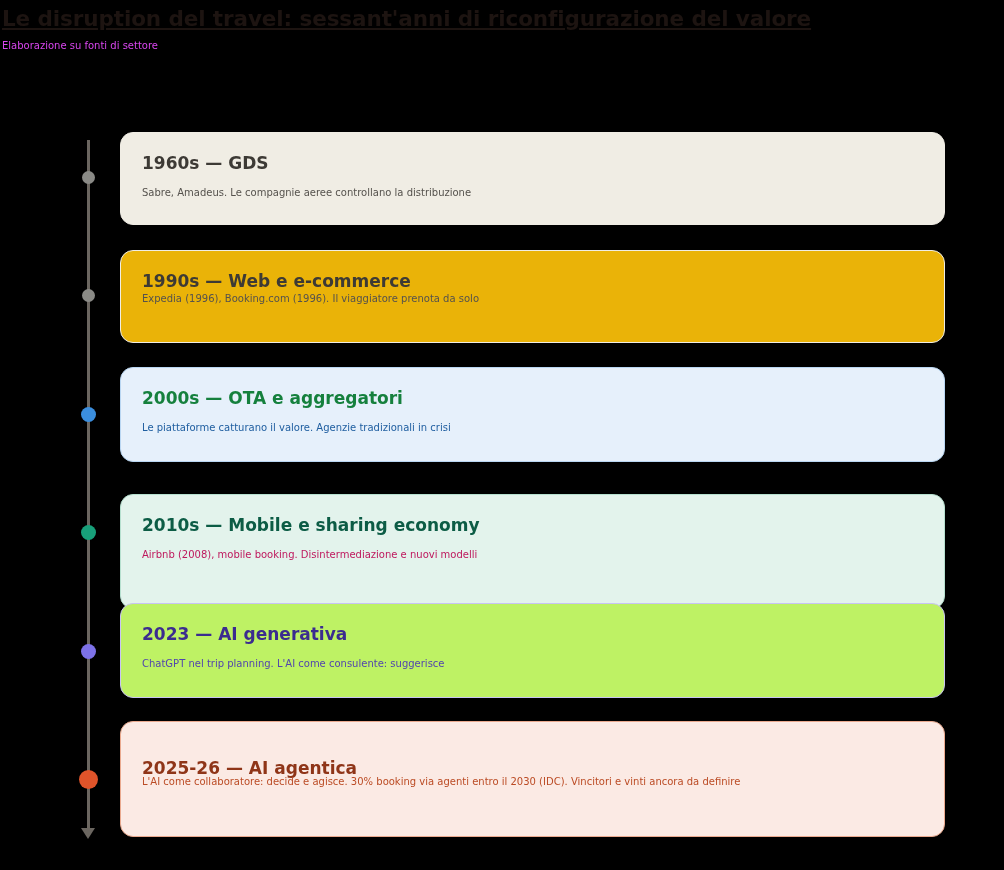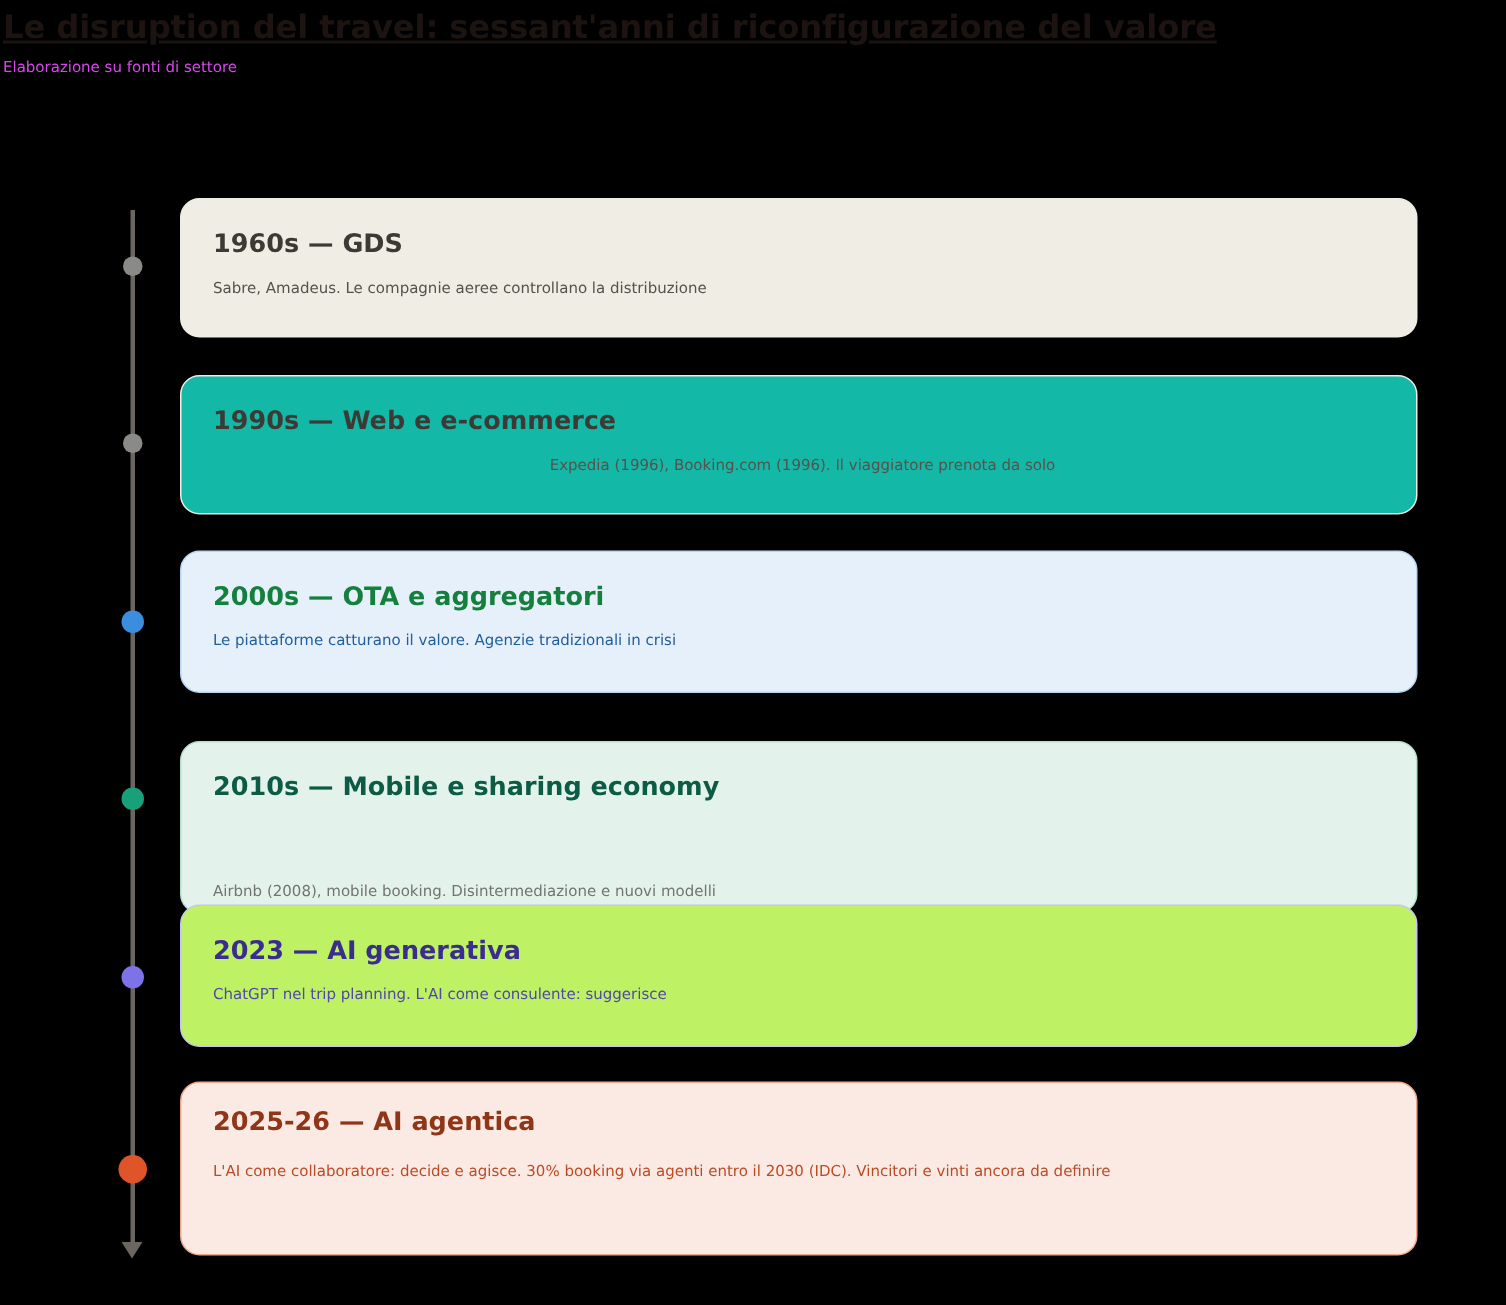--- a/index.html
+++ b/index.html
@@ -122,33 +122,33 @@
     <div class="axis-dot" style="width: 15px; height: 15px; background: rgb(24, 160, 122); left: 81px; top: 524.5px;"></div>
     <div class="axis-dot" style="width: 15px; height: 15px; background: rgb(125, 114, 232); left: 81px; top: 643.5px;"></div>
     <div class="axis-dot" style="width: 19px; height: 19px; background: rgb(224, 84, 42); left: 79px; top: 769.5px;"></div>
   </div>
 
 <div id="timeline-list">
     <div class="timeline-card" style="top: 132px; height: 93px; background: rgb(240, 237, 228); border-color: rgb(240, 237, 228);">
       <div class="card-title" style="color: rgb(61, 58, 53); top: 20px;">1960s — GDS</div>
       <div class="card-body" style="color: rgb(85, 82, 77); top: 47px;">Sabre, Amadeus. Le compagnie aeree controllano la distribuzione</div>
     </div>
-    <div class="timeline-card" style="top: 250px; height: 93px; background: #14b8a6; border-color: rgb(240, 237, 228);">
+    <div class="timeline-card" style="top: 250px; height: 93px; background: #eab308; border-color: rgb(240, 237, 228);">
       <div class="card-title" style="color: rgb(61, 58, 53); top: 20px;">1990s — Web e e-commerce</div>
-      <div class="card-body" style="color: rgb(85, 82, 77); top: 47px; text-align: center;">Expedia (1996), Booking.com (1996). Il viaggiatore prenota da solo</div>
+      <div class="card-body" style="color: rgb(85, 82, 77); top: 35px;">Expedia (1996), Booking.com (1996). Il viaggiatore prenota da solo</div>
     </div>
     <div class="timeline-card" style="top: 367px; height: 95px; background: rgb(230, 240, 251); border-color: rgb(185, 214, 242);">
       <div class="card-title" style="color: #15803d; top: 20px;">2000s — OTA e aggregatori</div>
       <div class="card-body" style="color: rgb(31, 94, 160); top: 47px;">Le piattaforme catturano il valore. Agenzie tradizionali in crisi</div>
     </div>
     <div class="timeline-card" style="top: 494px; height: 115px; background: rgb(227, 243, 236); border-color: rgb(182, 224, 207);">
       <div class="card-title" style="color: rgb(12, 92, 69); top: 20px;">2010s — Mobile e sharing economy</div>
-      <div class="card-body" style="color: #737373; top: 47px; margin-top: 40px;">Airbnb (2008), mobile booking. Disintermediazione e nuovi modelli</div>
+      <div class="card-body" style="color: #be185d; top: 47px;">Airbnb (2008), mobile booking. Disintermediazione e nuovi modelli</div>
     </div>
     <div class="timeline-card" style="top: 603px; height: 95px; background: #bef264; border-color: rgb(200, 196, 242);">
       <div class="card-title" style="color: rgb(59, 44, 143); top: 20px;">2023 — AI generativa</div>
       <div class="card-body" style="color: rgb(82, 69, 173); top: 47px;">ChatGPT nel trip planning. L'AI come consulente: suggerisce</div>
     </div>
     <div class="timeline-card" style="top: 721px; height: 116px; background: rgb(251, 234, 228); border-color: rgb(234, 169, 142);">
-      <div class="card-title" style="color: rgb(143, 53, 24); top: 16px;">2025-26 — AI agentica</div>
+      <div class="card-title" style="color: rgb(143, 53, 24); top: 36px;">2025-26 — AI agentica</div>
       <div class="card-body" style="color: rgb(187, 75, 36); top: 47px;">L'AI come collaboratore: decide e agisce. 30% booking via agenti entro il 2030 (IDC). Vincitori e vinti ancora da definire</div>
     </div>
   </div>
 
 </body></html>

